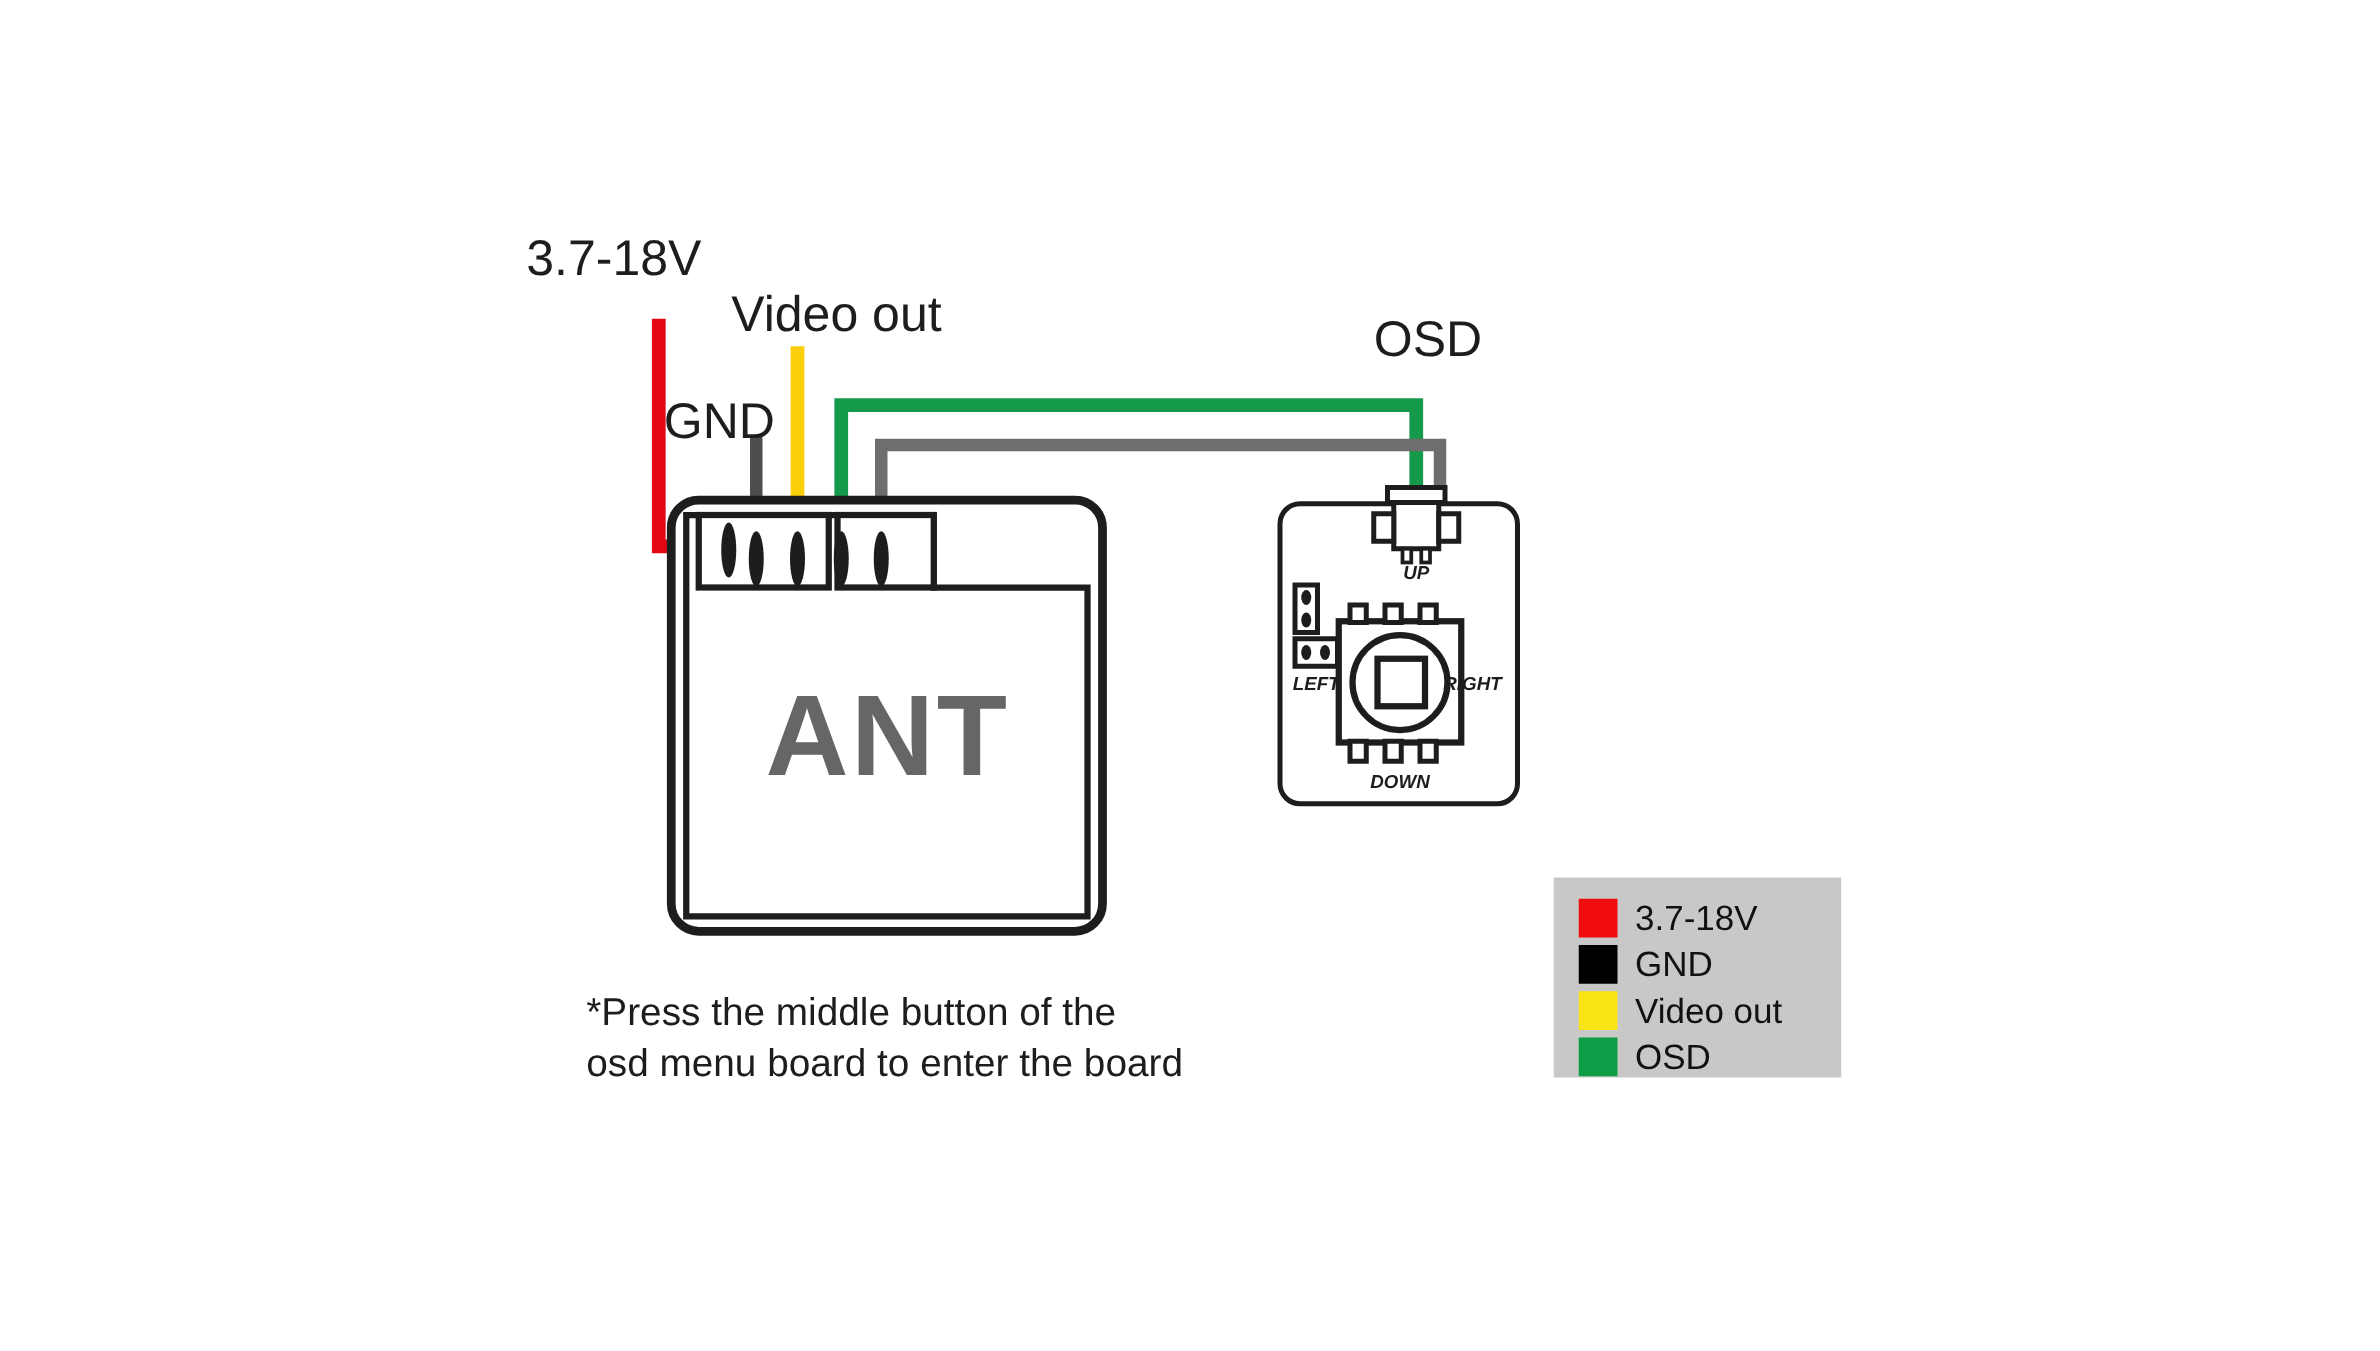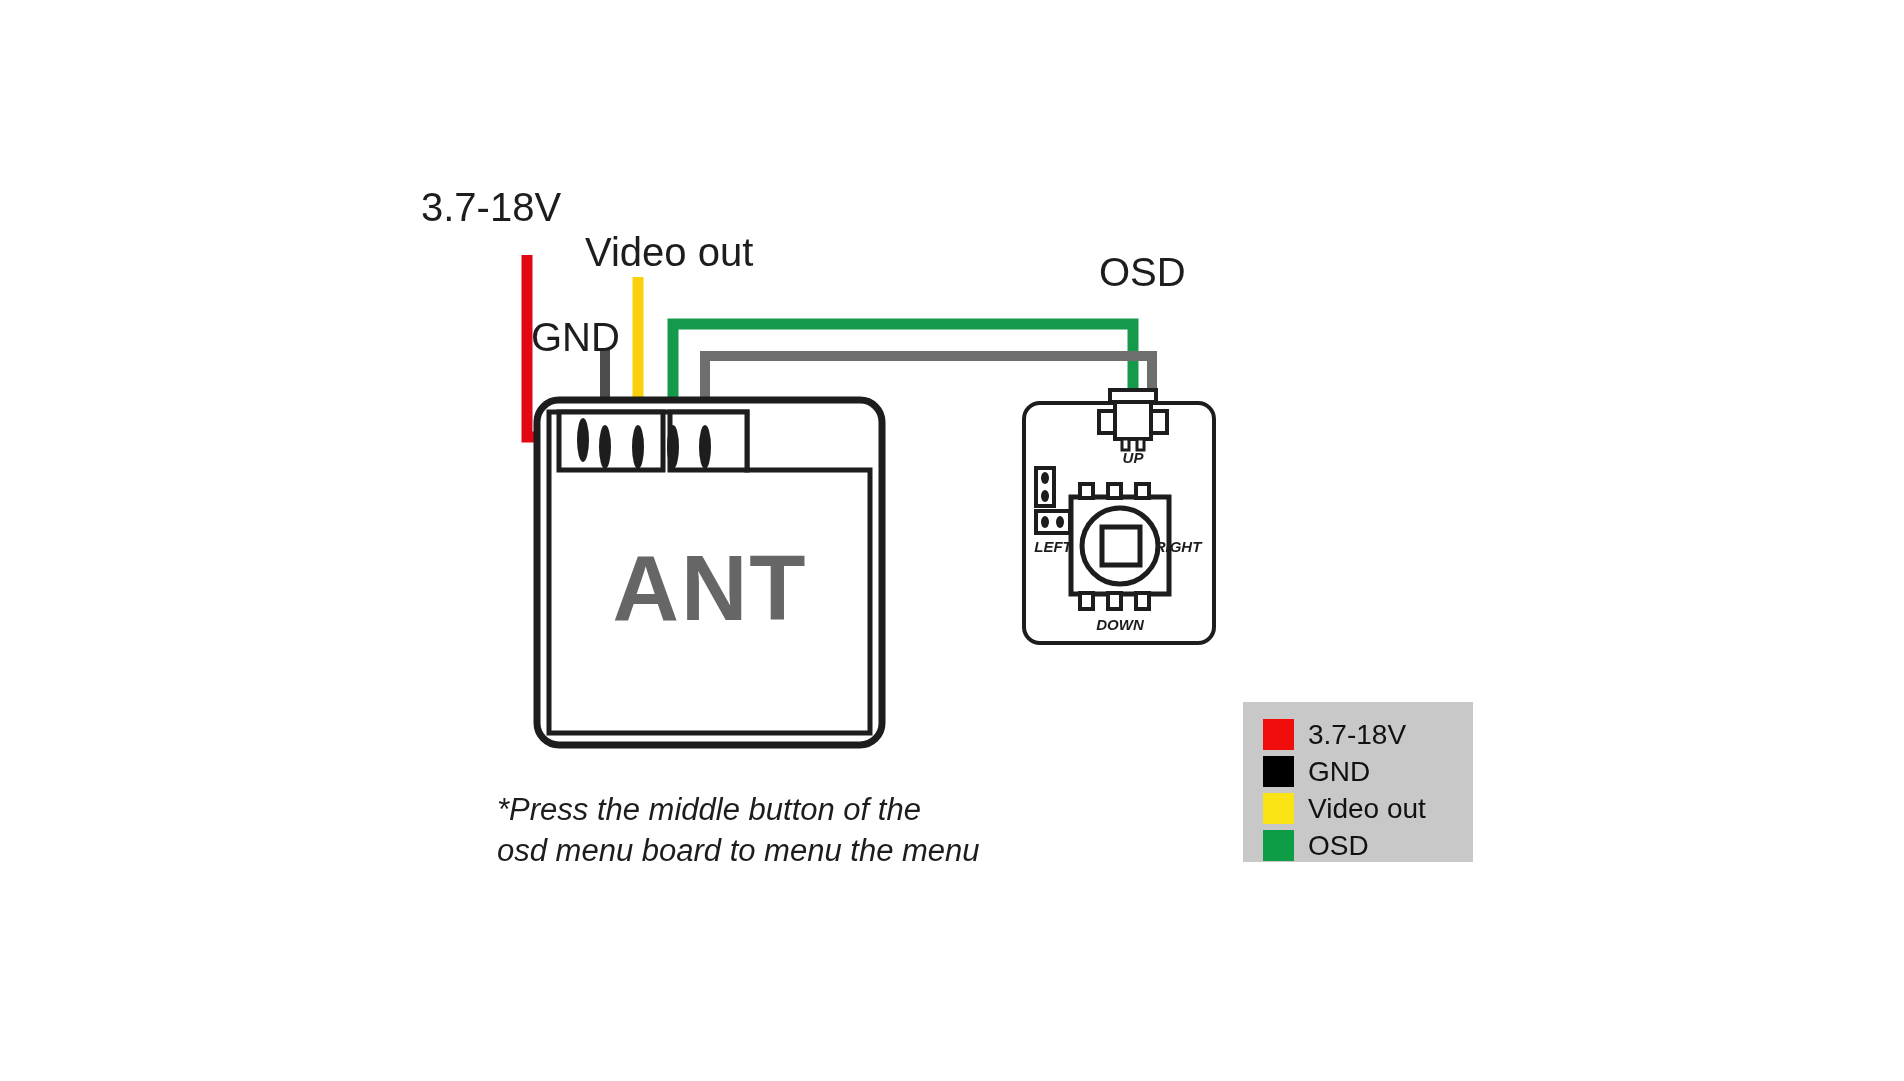--- a/index.html
+++ b/index.html
@@ -16,24 +16,23 @@
     font-family:"Liberation Sans", sans-serif;
     color:#1d1d1d;
     white-space:nowrap;
     line-height:1.0;
   }
   #label-voltage{left:421px;top:187px;font-size:40px;}
   #label-videoout{left:585px;top:232px;font-size:40px;}
   #label-gnd{left:531px;top:317px;font-size:40px;}
   #label-osd{left:1099px;top:252px;font-size:40px;}
   #note{
-    position:absolute;left:497px;top:790px;
+    position:absolute;left:469px;top:790px;
     font-size:31px;line-height:1.32;color:#1d1d1d;
     font-family:"Liberation Sans", sans-serif;
-    font-style:italic;
   }
   #legend{
     position:absolute;left:1243px;top:702px;
     width:230px;height:160px;
     background:#c8c8c8;
     box-sizing:border-box;
     padding:14px 0 0 20px;
   }
   .legend-row{display:flex;align-items:center;height:37px;}
   .legend-swatch{width:31px;height:31px;flex:0 0 auto;}
@@ -127,21 +126,21 @@
     <text x="710" y="620" text-anchor="middle" font-family="Liberation Sans, sans-serif" font-size="92" font-weight="bold" fill="#666666" letter-spacing="2">ANT</text>
   </svg>
 
   <div class="lbl" id="label-voltage">3.7-18V</div>
   <div class="lbl" id="label-videoout">Video out</div>
   <div class="lbl" id="label-gnd">GND</div>
   <div class="lbl" id="label-osd">OSD</div>
 
   <div id="note">
     <div>*Press the middle button of the</div>
-    <div>osd menu board to menu the menu</div>
+    <div>osd menu board to enter the board</div>
   </div>
 
   <div id="legend">
     <div class="legend-row">
       <span class="legend-swatch" style="background:#f20d0d"></span>
       <span class="legend-text">3.7-18V</span>
     </div>
     <div class="legend-row">
       <span class="legend-swatch" style="background:#000000"></span>
       <span class="legend-text">GND</span>

